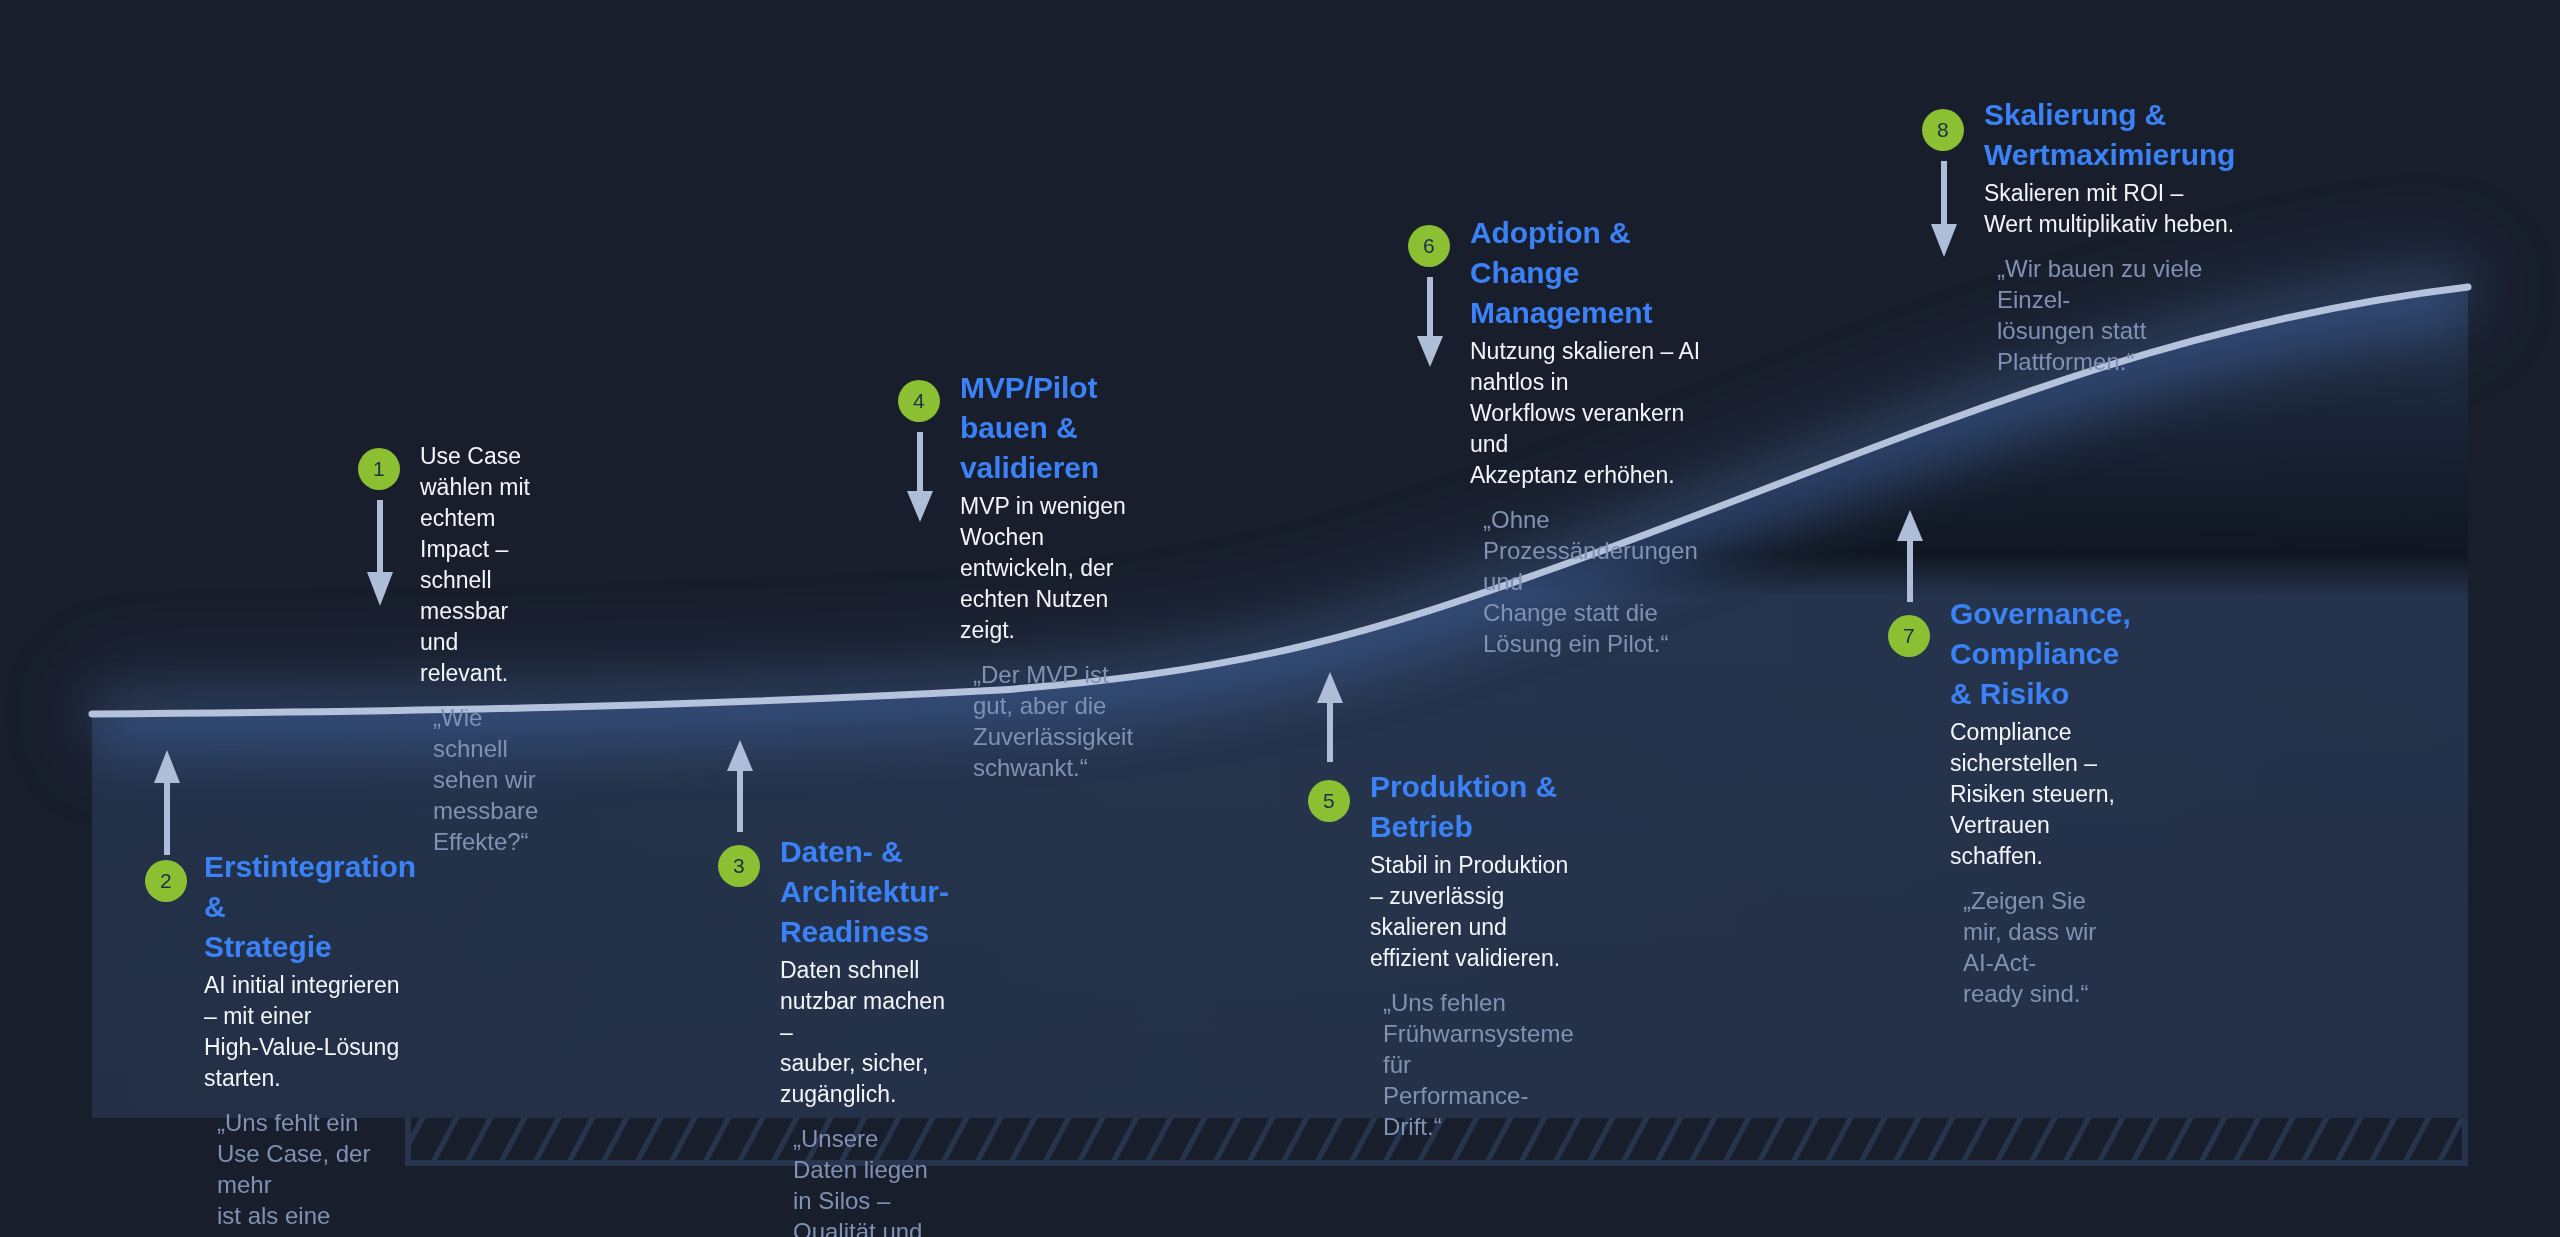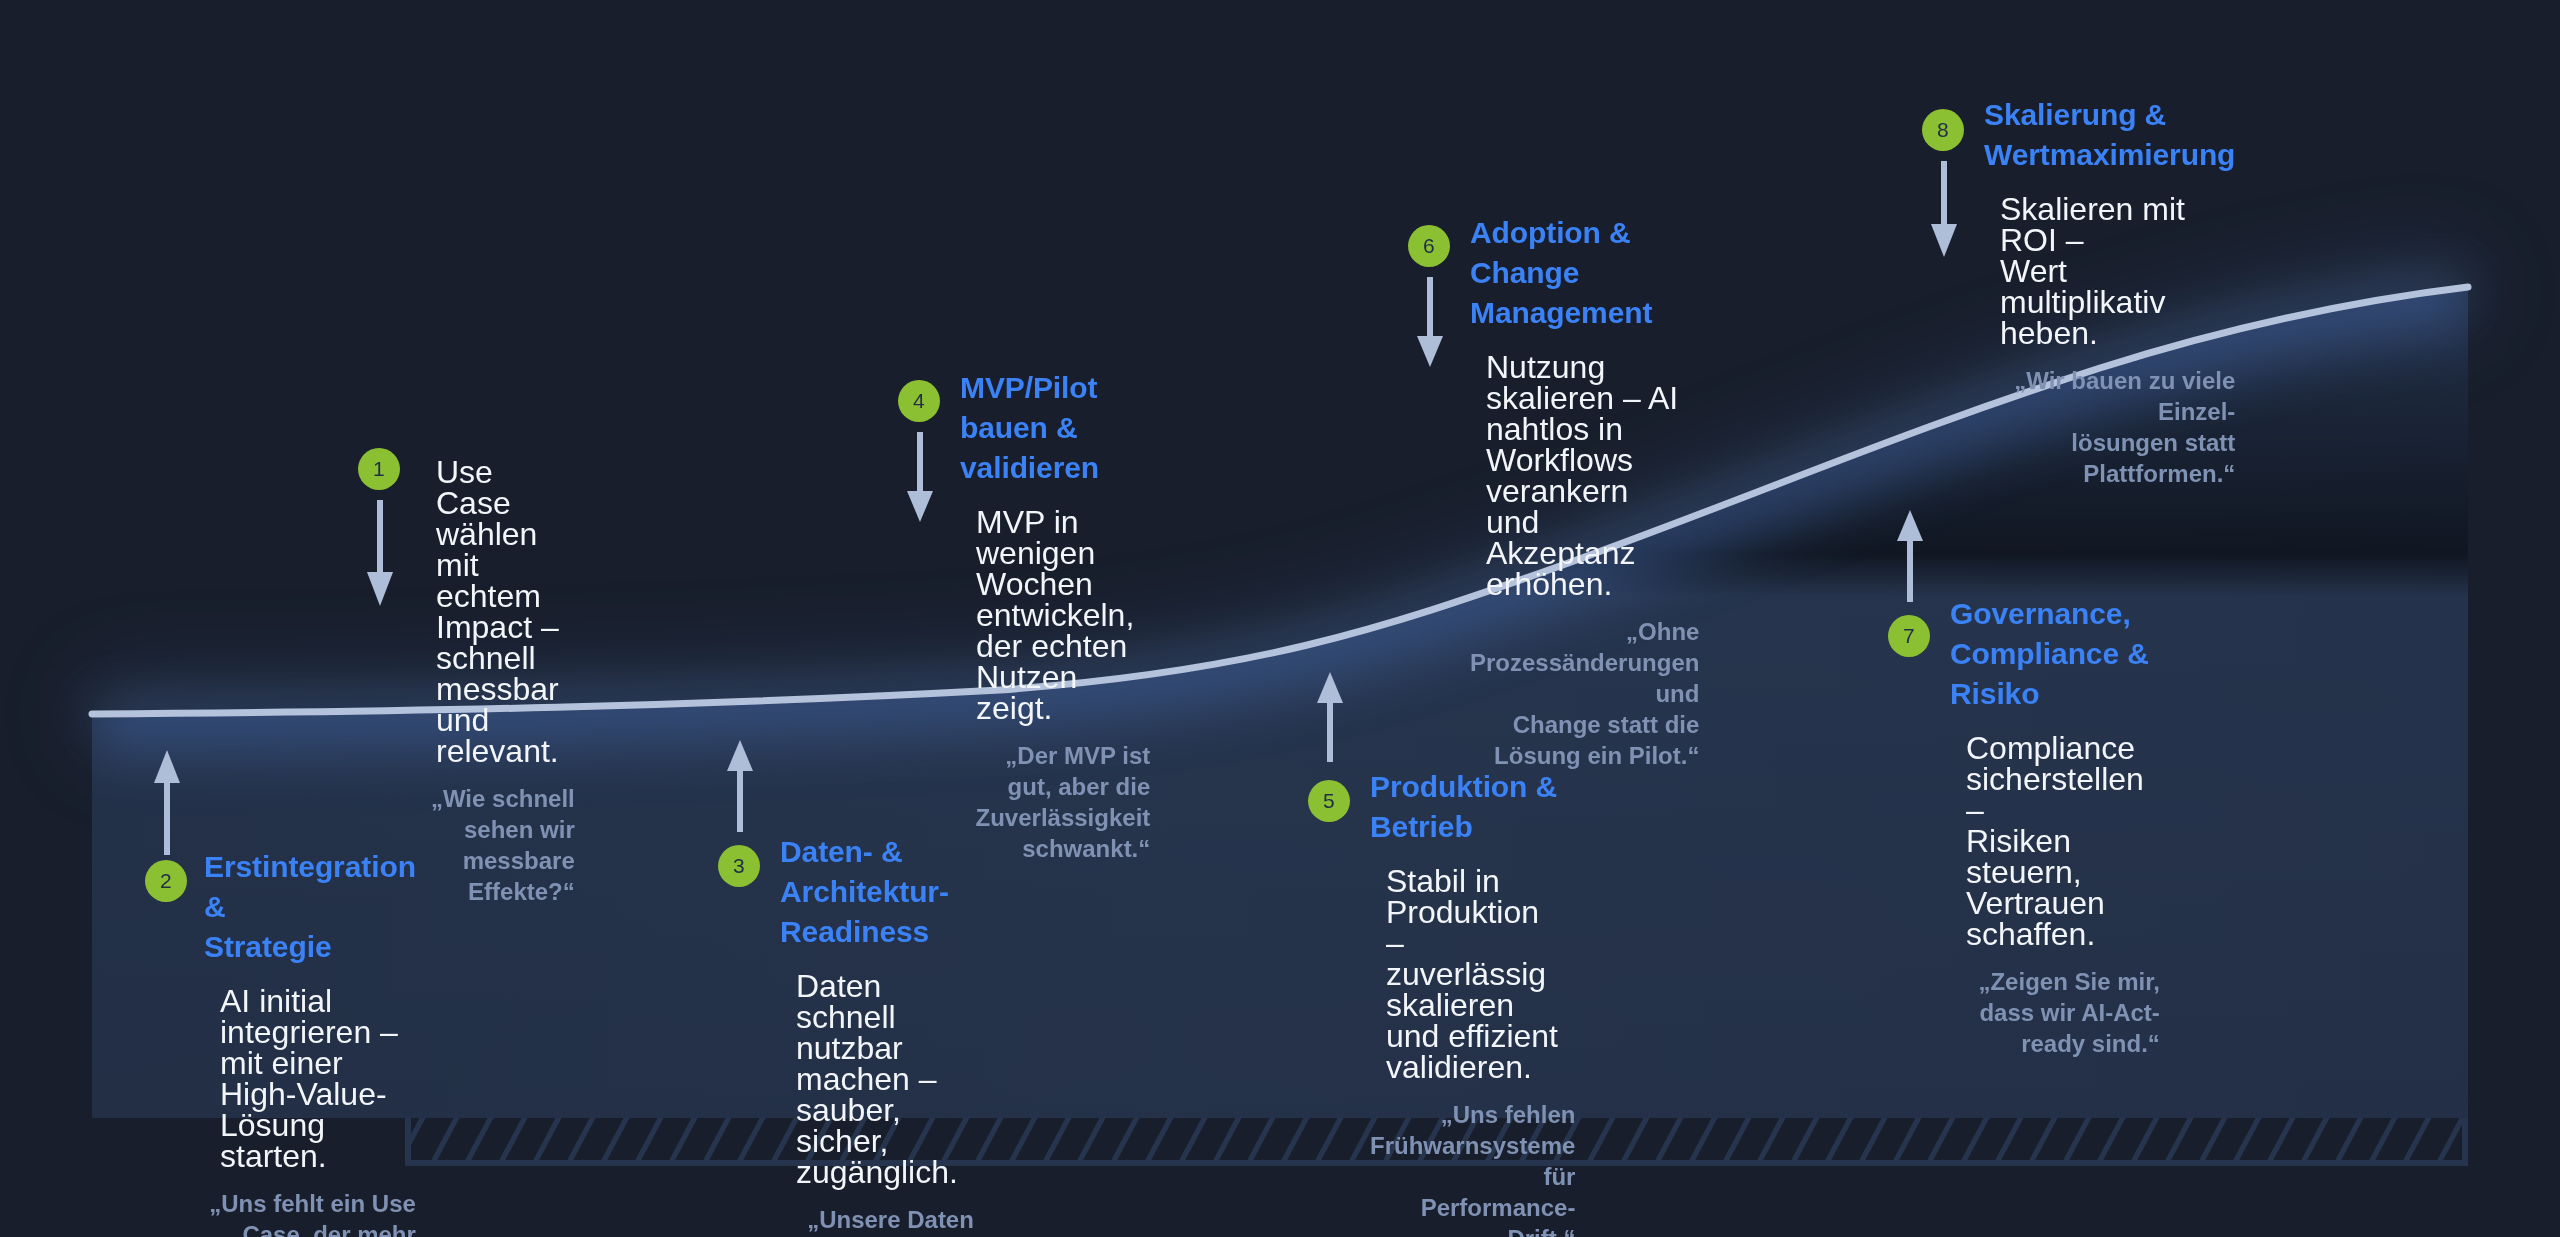--- a/index.html
+++ b/index.html
@@ -50,35 +50,34 @@
     color: #3b82f6;
     font-size: 30px;
     font-weight: bold;
     line-height: 40px;
     letter-spacing: -0.1px;
     white-space: pre-line;
     margin: 0;
   }
   .step-desc {
     color: #f2f5f9;
-    font-size: 32px;
+    font-size: 23px;
     font-weight: 400;
     line-height: 31px;
     white-space: pre-line;
-    margin: 16px;
+    margin: 0;
     padding-top: 3px;
   }
   .step-quote {
     color: #8092b4;
     font-size: 24px;
-    font-weight: 700;
+    font-weight: 400;
     line-height: 31px;
     white-space: pre-line;
-    margin: 0;
-    text-align: right;
+    margin: 13px;
   }
 
   
   .arrow {
     position: absolute;
   }
 </style>
 </head>
 <body>
 

